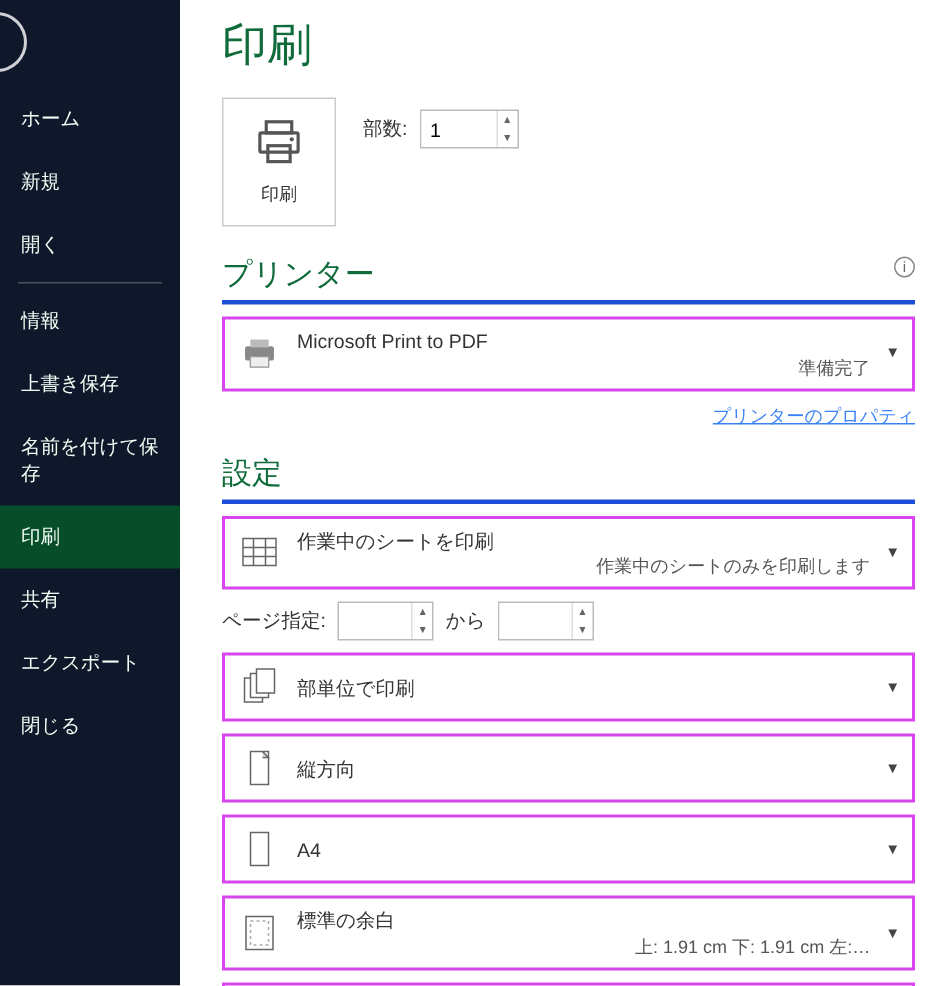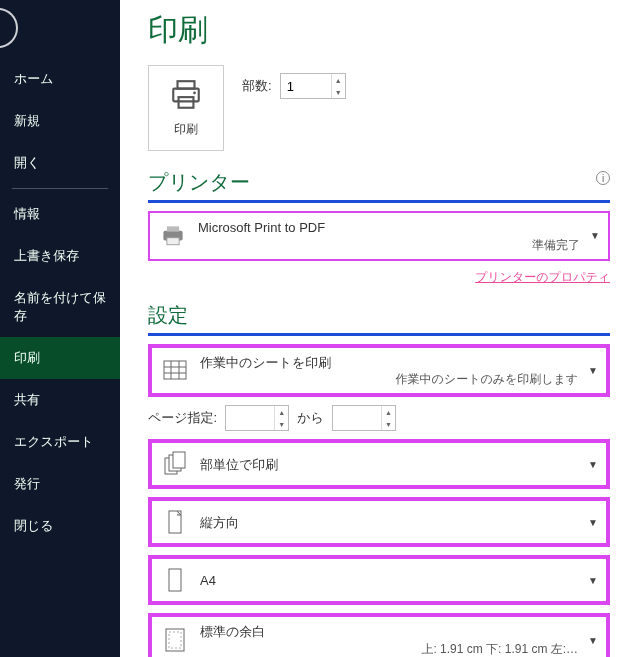--- a/index.html
+++ b/index.html
@@ -90,21 +90,21 @@
     margin-bottom: 8px;
     position: relative;
   }
   .info-dot {
     position:absolute; right:0; top:2px;
     width:14px;height:14px;border:1px solid #888;border-radius:50%;
     display:flex;align-items:center;justify-content:center;
     font-size:10px;color:#666;background:#fff;
   }
   .dropdown {
-    border: 4px solid #d946ef;
+    border: 2px solid #d946ef;
     display: flex;
     align-items: center;
     padding: 6px 8px;
     gap: 10px;
     background: #fff;
     cursor: pointer;
     position: relative;
     margin-bottom: 8px;
   }
   .dropdown.printer {
@@ -119,21 +119,21 @@
   .dropdown .texts .line1 { font-size:13px; }
   .dropdown .texts .line2 { font-size:12px; color:#555;text-align:right; }
   .dropdown .chev {
     font-size: 10px; color:#444;
   }
   .link-right {
     text-align: right;
     margin-bottom: 16px;
   }
   .link-right a {
-    color: #ec4899;
+    color: #3b82f6;
     font-size: 12px;
     text-decoration: underline;
     cursor:pointer;
   }
   .page-range {
     display:flex; align-items:center; gap:8px; margin-bottom:8px;
     font-size:13px;
   }
   .page-range .spin input { width:48px; }
 </style>
@@ -146,21 +146,20 @@
   <div class="nav-item"><span>ホーム</span></div>
   <div class="nav-item"><span>新規</span></div>
   <div class="nav-item"><span>開く</span></div>
   <div class="nav-divider"></div>
   <div class="nav-item"><span>情報</span></div>
   <div class="nav-item"><span>上書き保存</span></div>
   <div class="nav-item"><span>名前を付けて保存</span></div>
   <div class="nav-item active"><span>印刷</span></div>
   <div class="nav-item"><span>共有</span></div>
   <div class="nav-item"><span>エクスポート</span></div>
-  <div class="nav-item"><span>発行</span></div>
   <div class="nav-item"><span>閉じる</span></div>
 </div>
 
 <div class="main">
   <h1 class="page-title">印刷</h1>
 
   <div class="print-row">
     <div class="print-button">
       <span>
         <svg viewBox="0 0 32 32">

